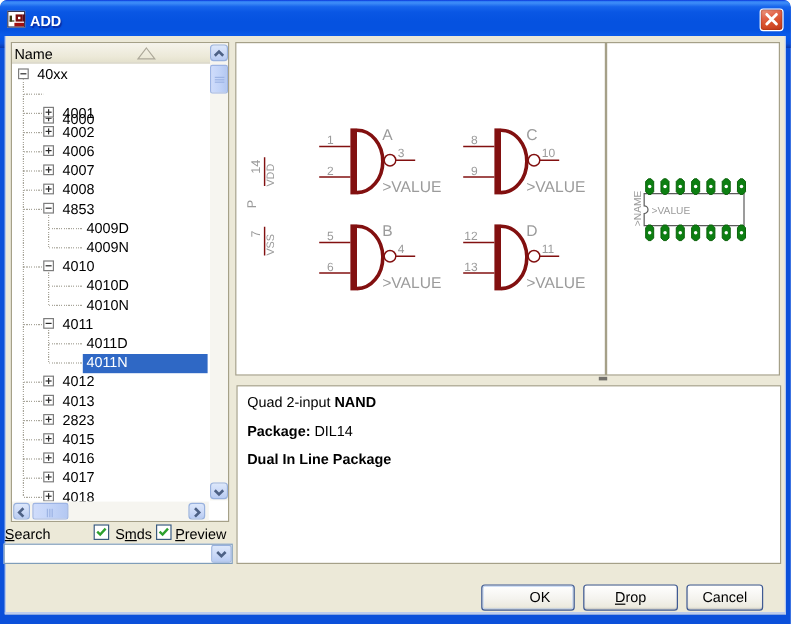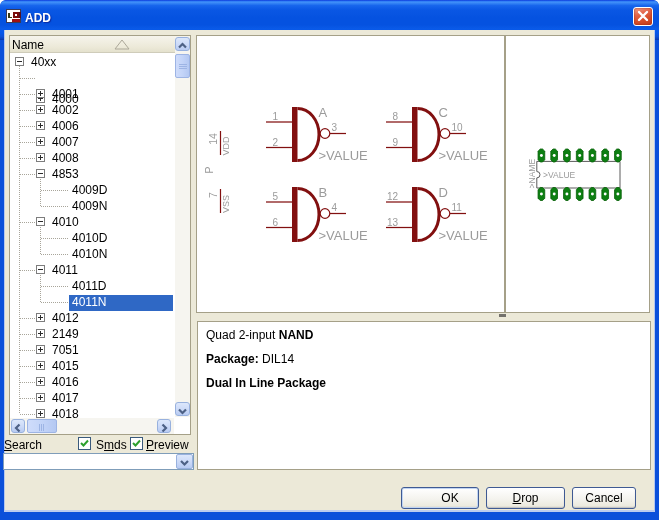--- a/index.html
+++ b/index.html
@@ -237,28 +237,28 @@
               <div class="h"></div>
               <div class="v"></div>
             </div>
             <span class="lbl1">4012</span>
           </div>
         <div class="trow" style="top:273px;">
             <div class="ebox l1">
               <div class="h"></div>
               <div class="v"></div>
             </div>
-            <span class="lbl1">2149</span>
+            <span class="lbl1">4013</span>
           </div>
         <div class="trow" style="top:289px;">
             <div class="ebox l1">
               <div class="h"></div>
               <div class="v"></div>
             </div>
-            <span class="lbl1">7051</span>
+            <span class="lbl1">2823</span>
           </div>
         <div class="trow" style="top:305px;">
             <div class="ebox l1">
               <div class="h"></div>
               <div class="v"></div>
             </div>
             <span class="lbl1">4015</span>
           </div>
         <div class="trow" style="top:321px;">
             <div class="ebox l1">

